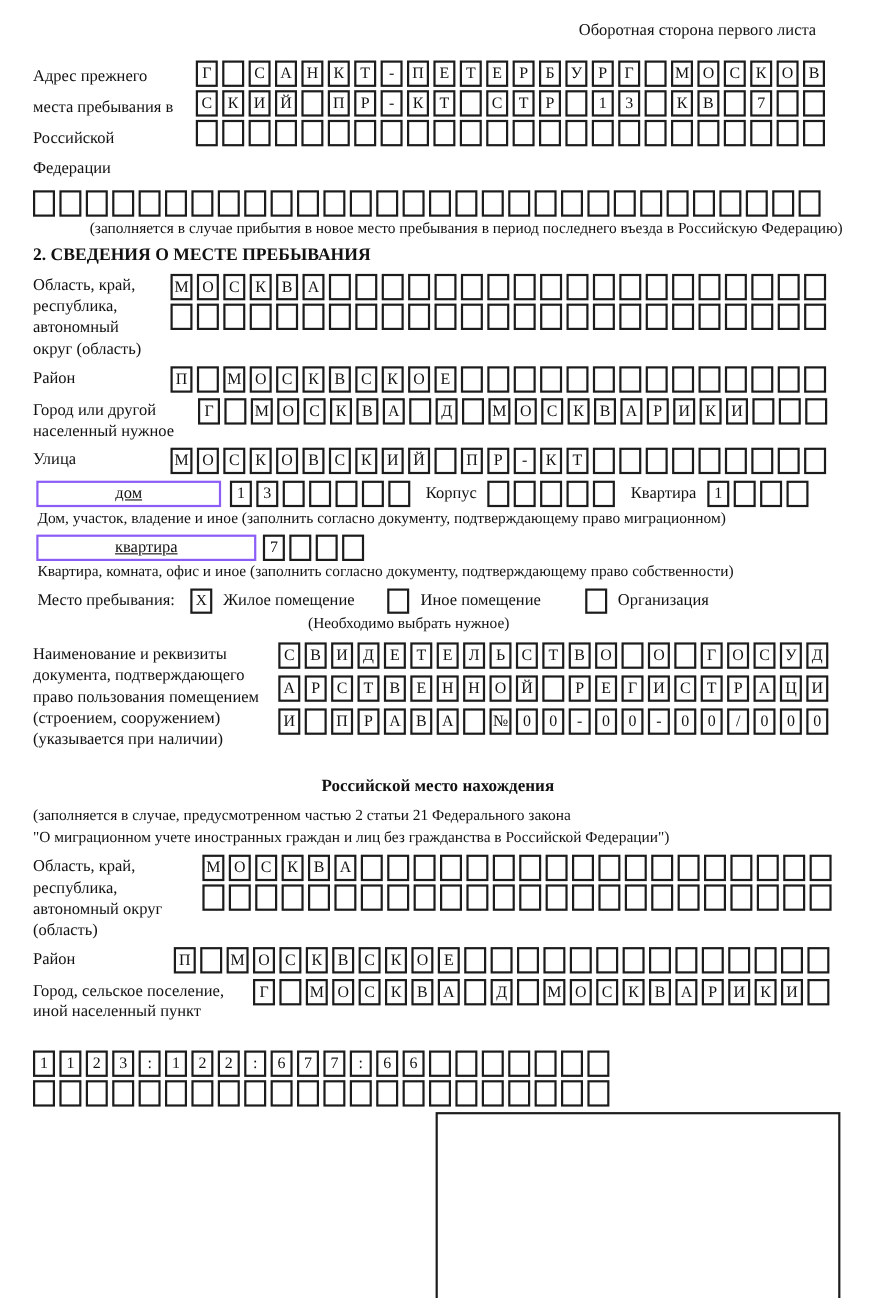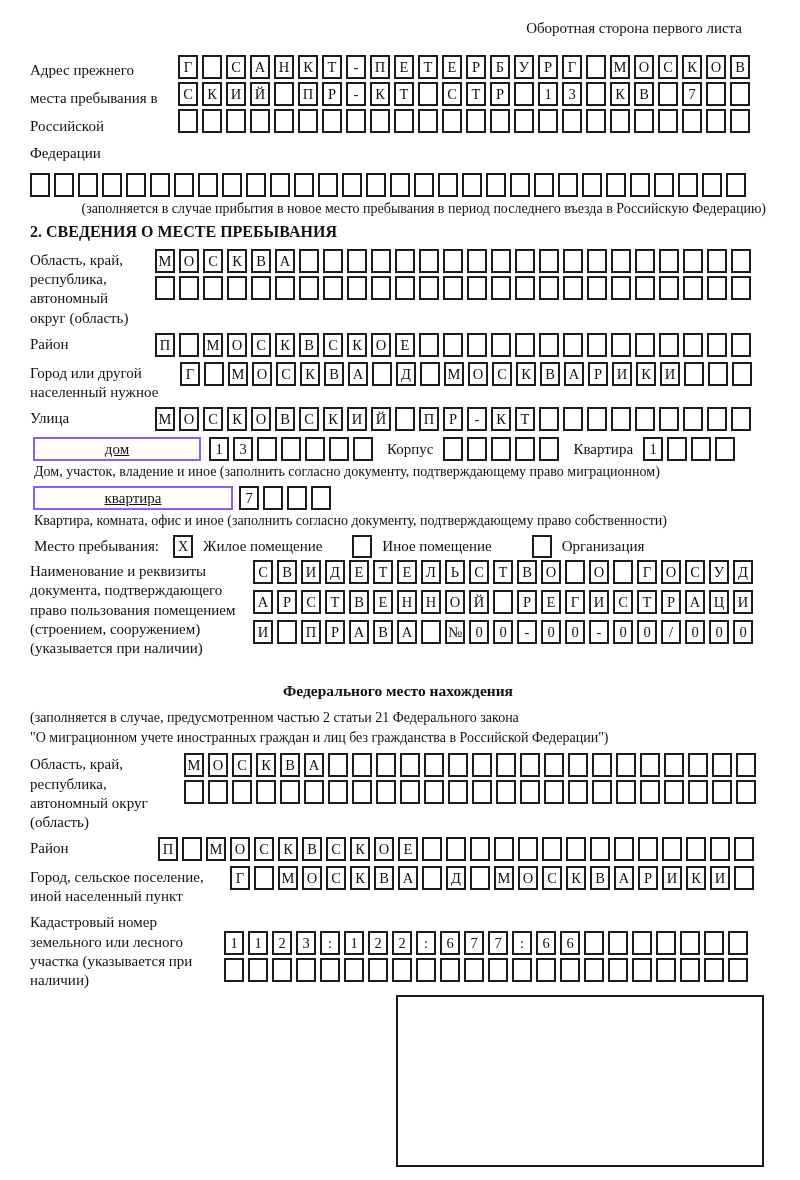--- a/index.html
+++ b/index.html
@@ -377,20 +377,21 @@
 
   <div class="stay-row">
     <span class="stay-label">Место пребывания:</span>
     <span class="checkbox">X</span>
     <span class="opt-label">Жилое помещение</span>
     <span class="checkbox gap28"></span>
     <span class="opt-label">Иное помещение</span>
     <span class="checkbox gap36"></span>
     <span class="opt-label">Организация</span>
   </div>
+  <div class="stay-note">(Необходимо выбрать нужное)</div>
 
   <div class="field doc-field">
     <div class="f-label w223">Наименование и реквизиты документа, подтверждающего право пользования помещением (строением, сооружением) (указывается при наличии)</div>
     <div class="doc-rows">
       <div class="boxrow">
           <span class="cell">С</span>
           <span class="cell">В</span>
           <span class="cell">И</span>
           <span class="cell">Д</span>
           <span class="cell">Е</span>
@@ -453,21 +454,21 @@
           <span class="cell">0</span>
           <span class="cell">0</span>
           <span class="cell">/</span>
           <span class="cell">0</span>
           <span class="cell">0</span>
           <span class="cell">0</span>
         </div>
     </div>
   </div>
 
-  <div class="fact-title">Федерального место нахождения</div>
+  <div class="fact-title">Российской место нахождения</div>
   <div class="fact-note-wrap">
     <div class="fact-note">(заполняется в случае, предусмотренном частью 2 статьи 21 Федерального закона</div>
     <div class="fact-note">"О миграционном учете иностранных граждан и лиц без гражданства в Российской Федерации")</div>
   </div>
 
   <div class="field">
     <div class="f-label w154">Область, край, республика, автономный округ (область)</div>
     <div class="rows-col">
       <div class="boxrow">
           <span class="cell">М</span>
@@ -577,21 +578,20 @@
         <span class="cell">А</span>
         <span class="cell">Р</span>
         <span class="cell">И</span>
         <span class="cell">К</span>
         <span class="cell">И</span>
         <span class="cell"></span>
       </div>
   </div>
 
   <div class="field">
-    <div class="f-label w194">Кадастровый номер земельного или лесного участка (указывается при наличии)</div>
     <div class="rows-col offset-rows">
       <div class="boxrow">
           <span class="cell">1</span>
           <span class="cell">1</span>
           <span class="cell">2</span>
           <span class="cell">3</span>
           <span class="cell">:</span>
           <span class="cell">1</span>
           <span class="cell">2</span>
           <span class="cell">2</span>

